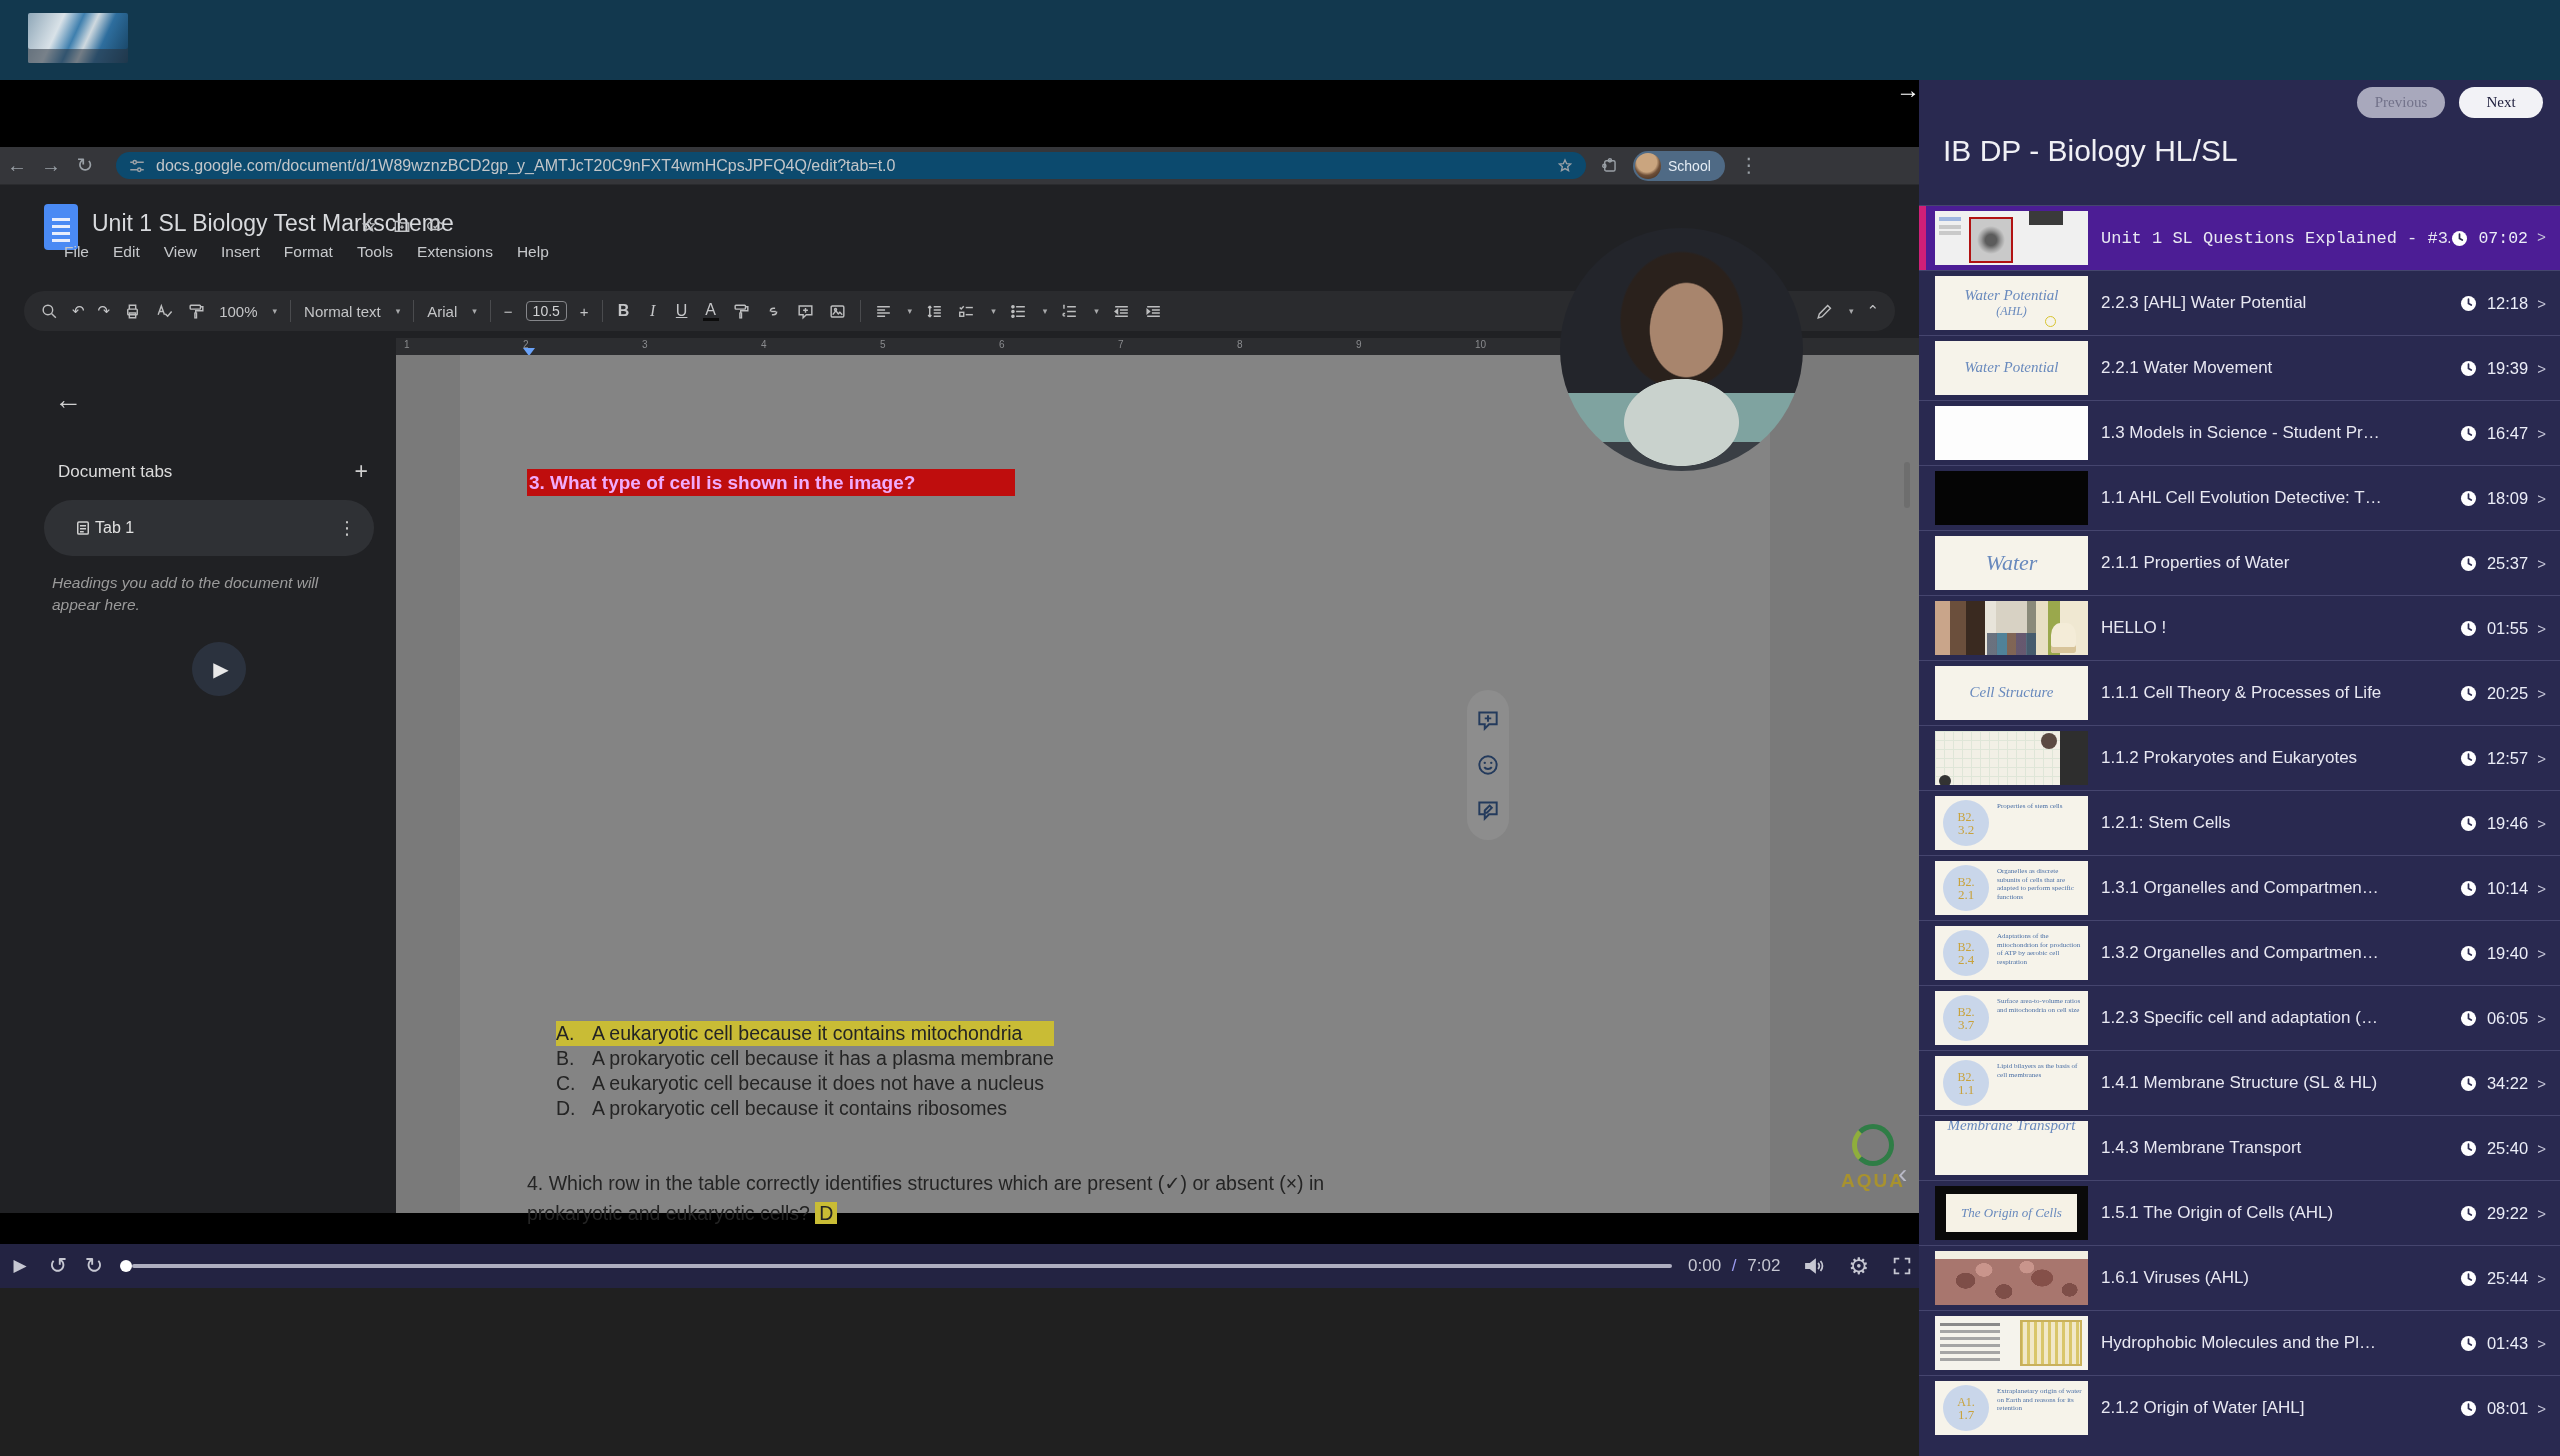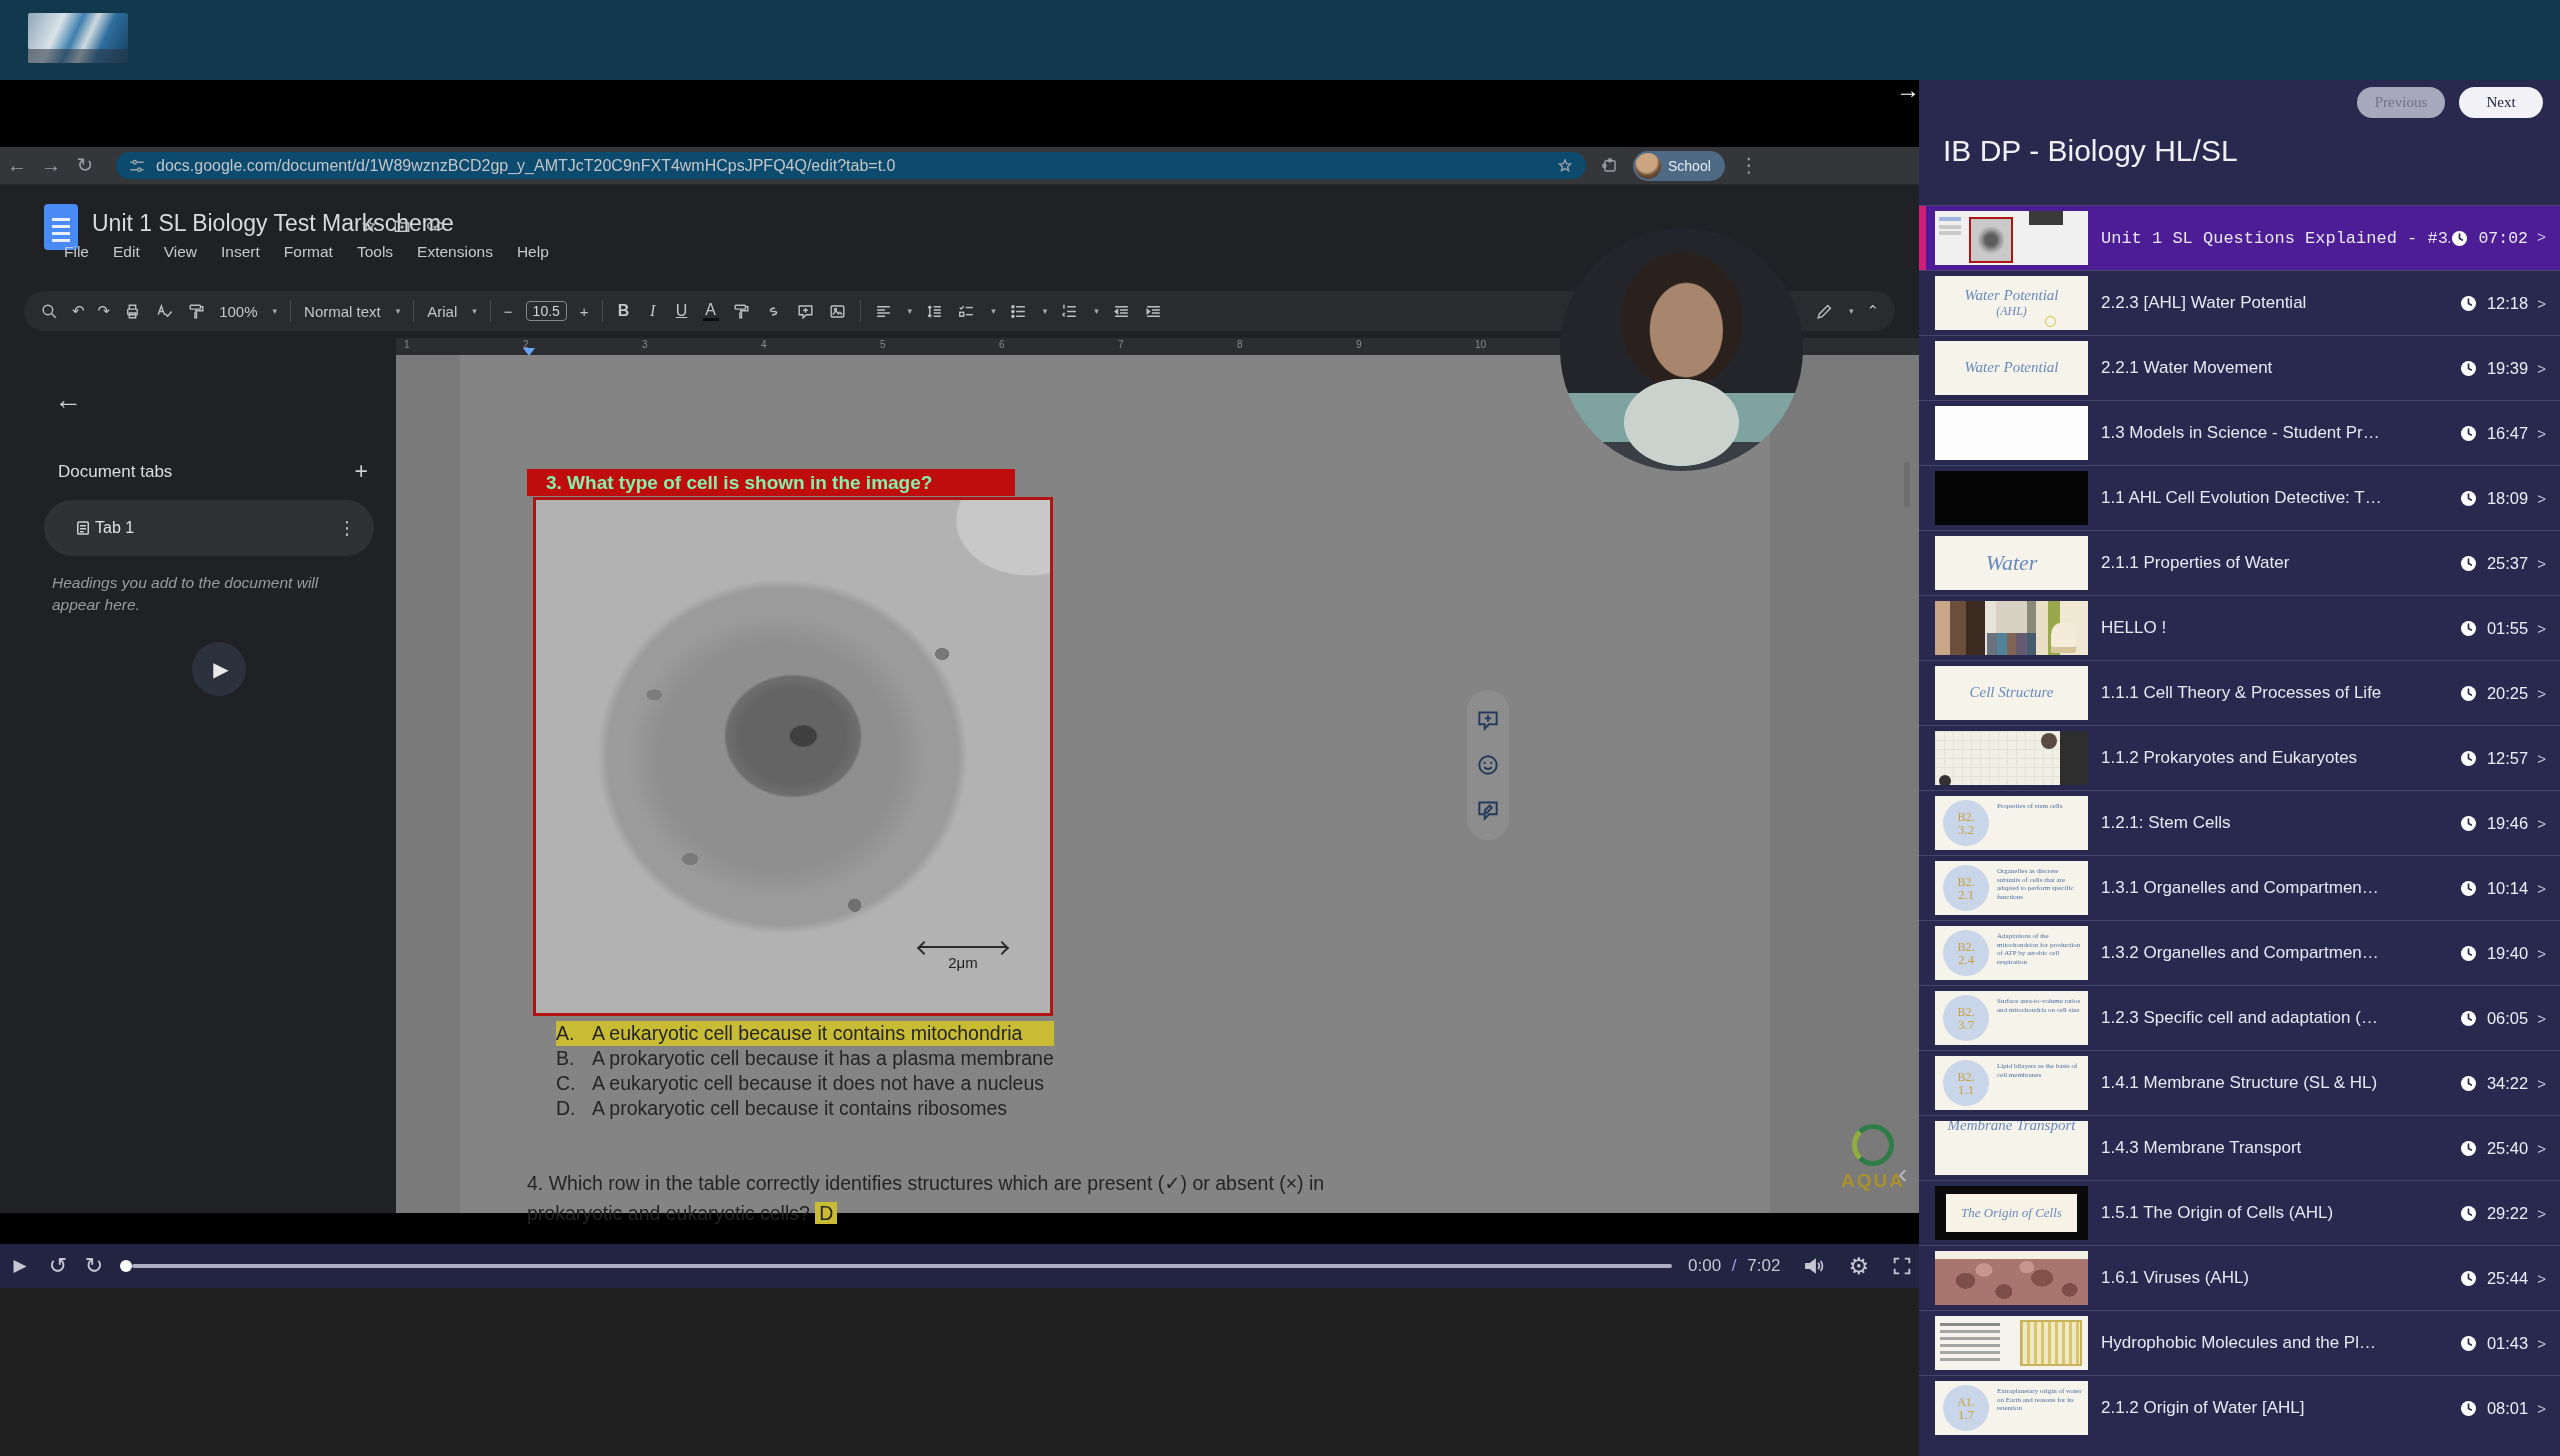--- a/index.html
+++ b/index.html
@@ -72,21 +72,21 @@
   
   .play-overlay{position:absolute;left:192px;top:642px;width:54px;height:54px;border-radius:50%;
     background:rgba(45,52,65,.92);display:flex;align-items:center;justify-content:center;}
   .play-overlay span{color:#e8e8e8;font-size:20px;margin-left:4px;}
 
   
   .page-outer{position:absolute;left:396px;top:355px;width:1523px;height:858px;background:#7a7a7a;}
   .page-inner{position:absolute;left:460px;top:355px;width:1310px;height:858px;background:#848484;}
 
   .q3-bar{position:absolute;left:527px;top:469px;width:488px;height:27px;background:#bf0d0d;
-    color:#86efac;font-weight:bold;font-size:19px;line-height:27px;padding-left:19px;box-sizing:border-box;white-space:nowrap;}
+    color:#f0abfc;font-weight:bold;font-size:19px;line-height:27px;padding-left:2px;box-sizing:border-box;white-space:nowrap;}
   .em-figure{position:absolute;left:533px;top:497px;width:514px;height:513px;border:3px solid #b11212;
     background-color:#b2b2b2;
     background-image:
       radial-gradient(14px 12px at 79% 30%,#777 0 50%,transparent 51%),
       radial-gradient(16px 12px at 30% 70%,#7a7a7a 0 50%,transparent 51%),
       radial-gradient(13px 13px at 62% 79%,#707070 0 50%,transparent 51%),
       radial-gradient(15px 11px at 23% 38%,#7d7d7d 0 50%,transparent 51%),
       radial-gradient(28px 22px at 52% 46%,#3f3f3f 0 45%,transparent 52%),
       radial-gradient(95px 85px at 50% 46%,#646464 0 55%,#6e6e6e 70%,transparent 73%),
       radial-gradient(200px 190px at 47% 50%,#8f8f8f 0 60%,#999 72%,transparent 75%),
@@ -457,26 +457,20 @@
 
   <div class="play-overlay">
       <span>▶</span>
     </div>
 
   <div class="page-outer"></div>
   <div class="page-inner"></div>
 
   <div class="q3-bar">3. What type of cell is shown in the image?</div>
 
-  <div class="em-figure">
-    <div class="scale-bar">
-      <div class="scale-line"></div>
-      <div class="scale-label">2μm</div>
-    </div>
-  </div>
 
   <div class="doc-options" id="doc-options">
       <div class="doc-option hl"><span class="letter">A.</span><span>A eukaryotic cell because it contains mitochondria</span></div>
       <div class="doc-option"><span class="letter">B.</span><span>A prokaryotic cell because it has a plasma membrane</span></div>
       <div class="doc-option"><span class="letter">C.</span><span>A eukaryotic cell because it does not have a nucleus</span></div>
       <div class="doc-option"><span class="letter">D.</span><span>A prokaryotic cell because it contains ribosomes</span></div>
     </div>
 
   <div class="q4">
     <span>4. Which row in the table correctly identifies structures which are present (✓) or absent (×) in prokaryotic and eukaryotic cells?</span>

